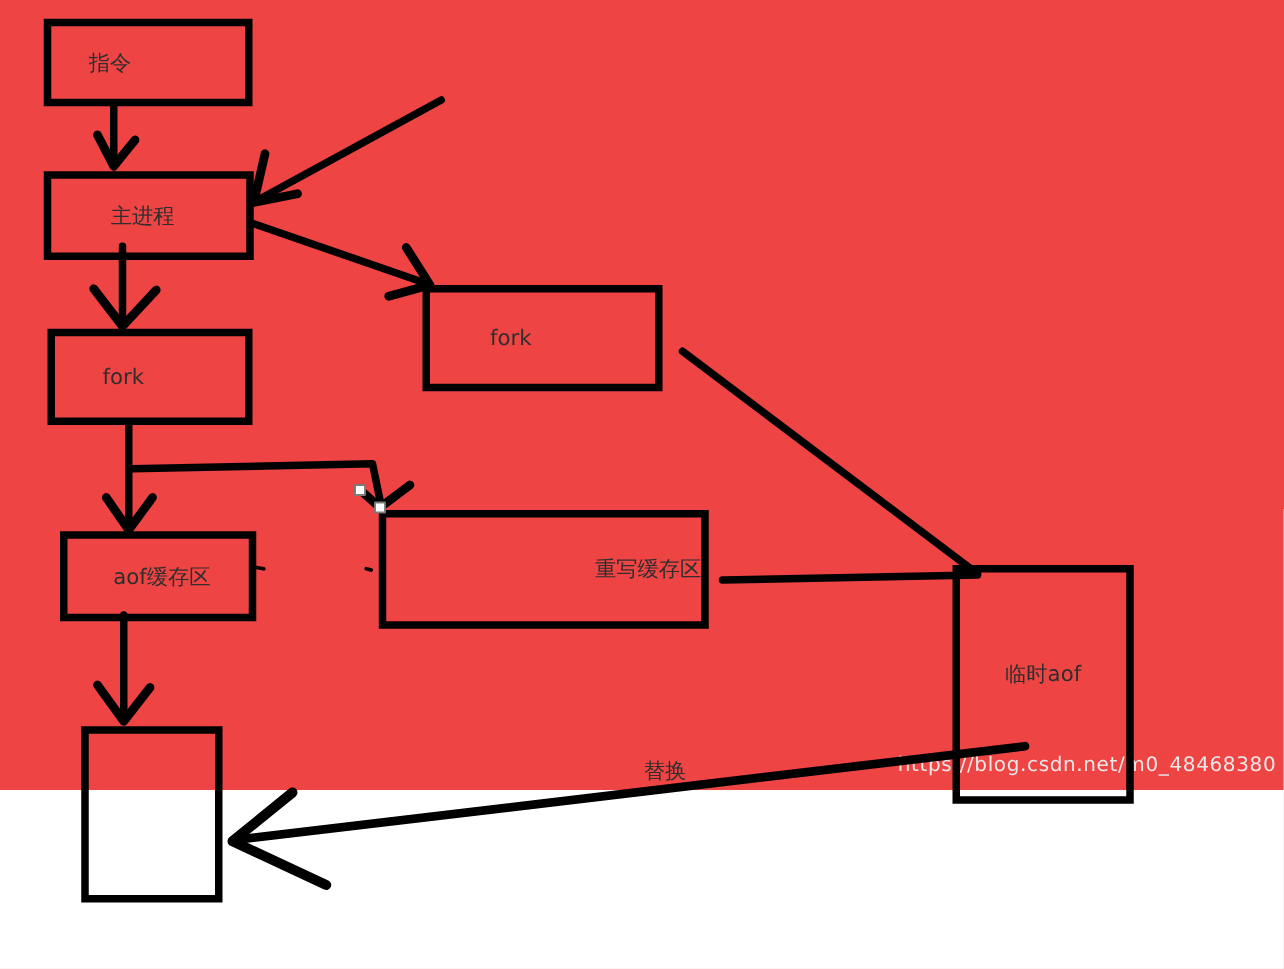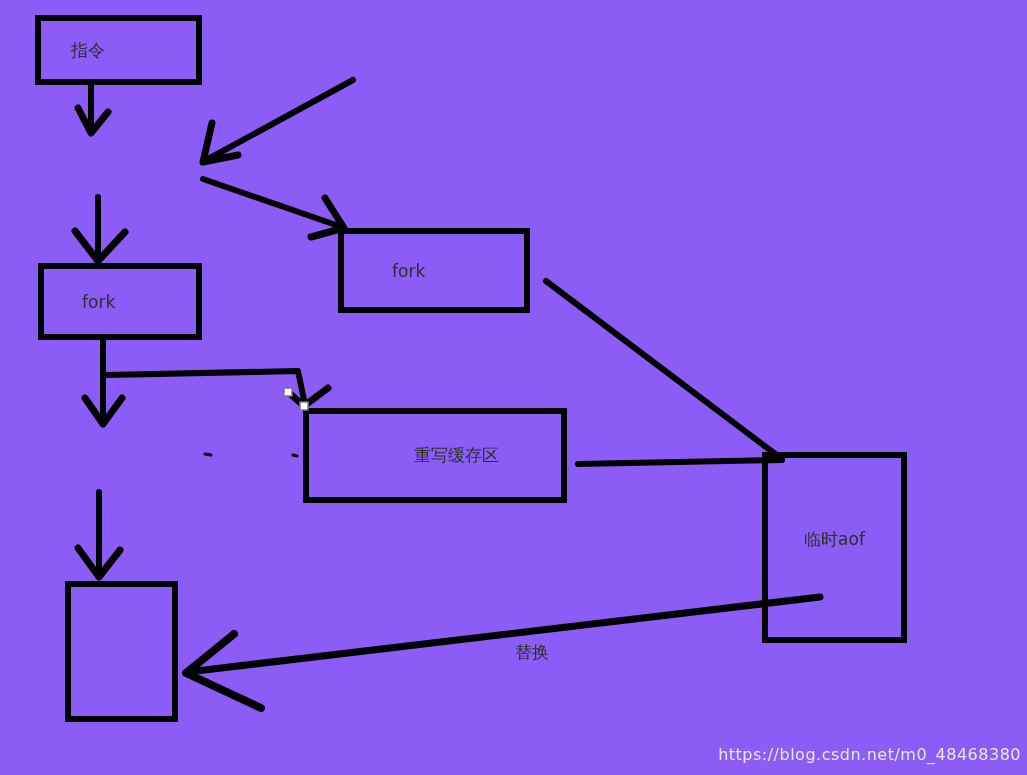--- a/index.html
+++ b/index.html
@@ -4,22 +4,22 @@
 <style>
   html, body {
     margin: 0; padding: 0;
     width: 1027px; height: 775px;
     background: #ffffff;
     font-family: "DejaVu Sans", "Liberation Sans", sans-serif;
     overflow: hidden;
   }
   .canvas {
     position: relative;
-    width: 1027px; height: 775px;
-    background: #8b5cf6;
+    width: 1027px; height: 632px;
+    background: #ef4444;
   }
   .connectors {
     position: absolute;
     left: 0; top: 0;
     width: 1027px; height: 775px;
     pointer-events: none;
     z-index: 2;
   }
   .node {
     position: absolute;
@@ -33,26 +33,26 @@
     color: #2e2e2e;
     z-index: 1;
     white-space: nowrap;
   }
   .n-instruction     { left: 35px;  top: 15px;  width: 167px; height: 70px;  justify-content: flex-start; padding-left: 30px; }
   .n-rewrite         { left: 350px; top: 21px;  width: 183px; height: 72px;  padding-right: 36px; }
   .n-main            { left: 35px;  top: 137px; width: 168px; height: 71px;  padding-right: 10px; }
   .n-fork-left       { left: 38px;  top: 263px; width: 164px; height: 77px;  justify-content: flex-start; padding-left: 38px; }
   .n-fork-right      { left: 338px; top: 228px; width: 192px; height: 85px;  justify-content: flex-start; padding-left: 48px; }
   .n-aof-buffer      { left: 48px;  top: 425px; width: 157px; height: 72px;  padding-left: 6px; }
-  .n-rewrite-buffer  { left: 303px; top: 408px; width: 264px; height: 95px;  justify-content: center; padding-left: 43px; }
+  .n-rewrite-buffer  { left: 303px; top: 408px; width: 264px; height: 95px;  justify-content: flex-end; padding-left: 43px; }
   .n-temp-aof        { left: 762px; top: 452px; width: 145px; height: 191px; padding-bottom: 16px; }
   .n-new-aof         { left: 65px;  top: 581px; width: 113px; height: 141px; }
   .edge-label {
     position: absolute;
-    left: 515px; top: 641px;
+    left: 515px; top: 605px;
     font-size: 17px;
     color: #2e2e2e;
     z-index: 3;
     white-space: nowrap;
   }
   .watermark {
     position: absolute;
     right: 6px; bottom: 11px;
     font-size: 16px;
     color: #e8e8e8;
@@ -62,25 +62,31 @@
   }
 </style>
 </head>
 <body>
 
 <div class="canvas">
 
   <div class="node n-instruction">
     <span>指令</span>
   </div>
+  <div class="node n-main">
+    <span>主进程</span>
+  </div>
   <div class="node n-fork-left">
     <span>fork</span>
   </div>
   <div class="node n-fork-right">
     <span>fork</span>
+  </div>
+  <div class="node n-aof-buffer">
+    <span>aof缓存区</span>
   </div>
   <div class="node n-rewrite-buffer">
     <span>重写缓存区</span>
   </div>
   <div class="node n-temp-aof">
     <span>临时aof</span>
   </div>
   <div class="node n-new-aof">
     <span></span>
   </div>

